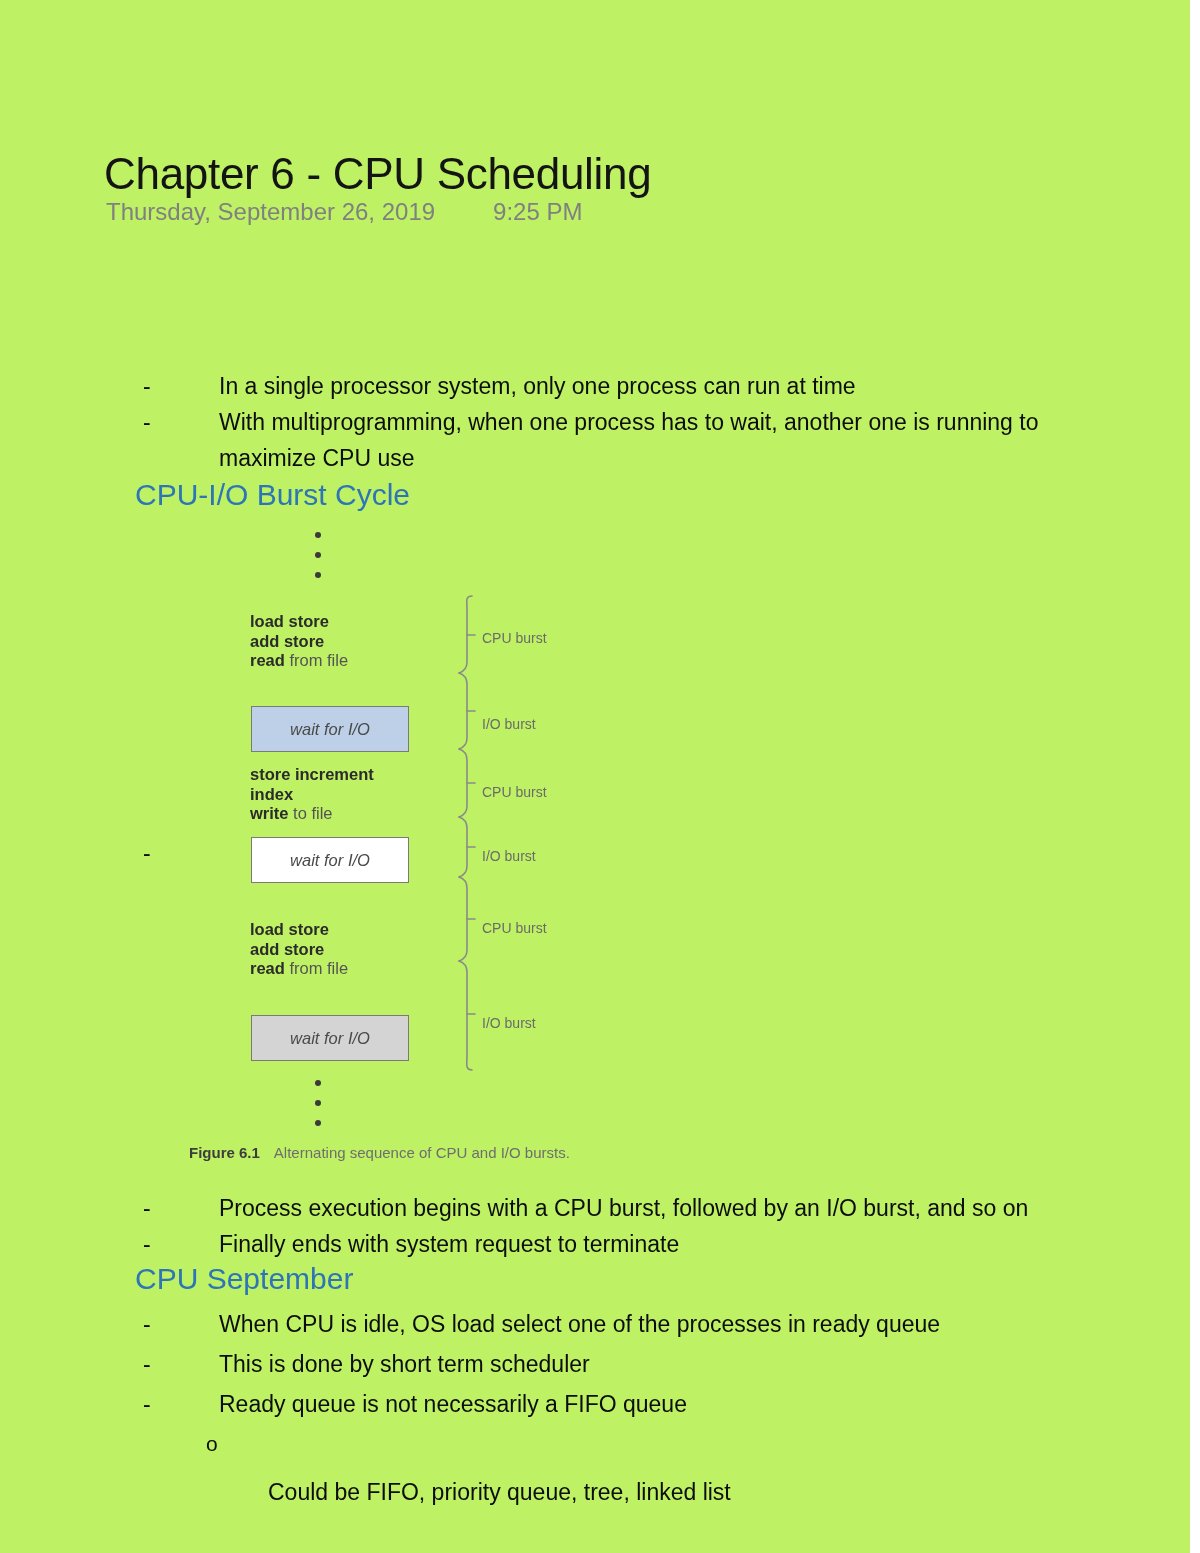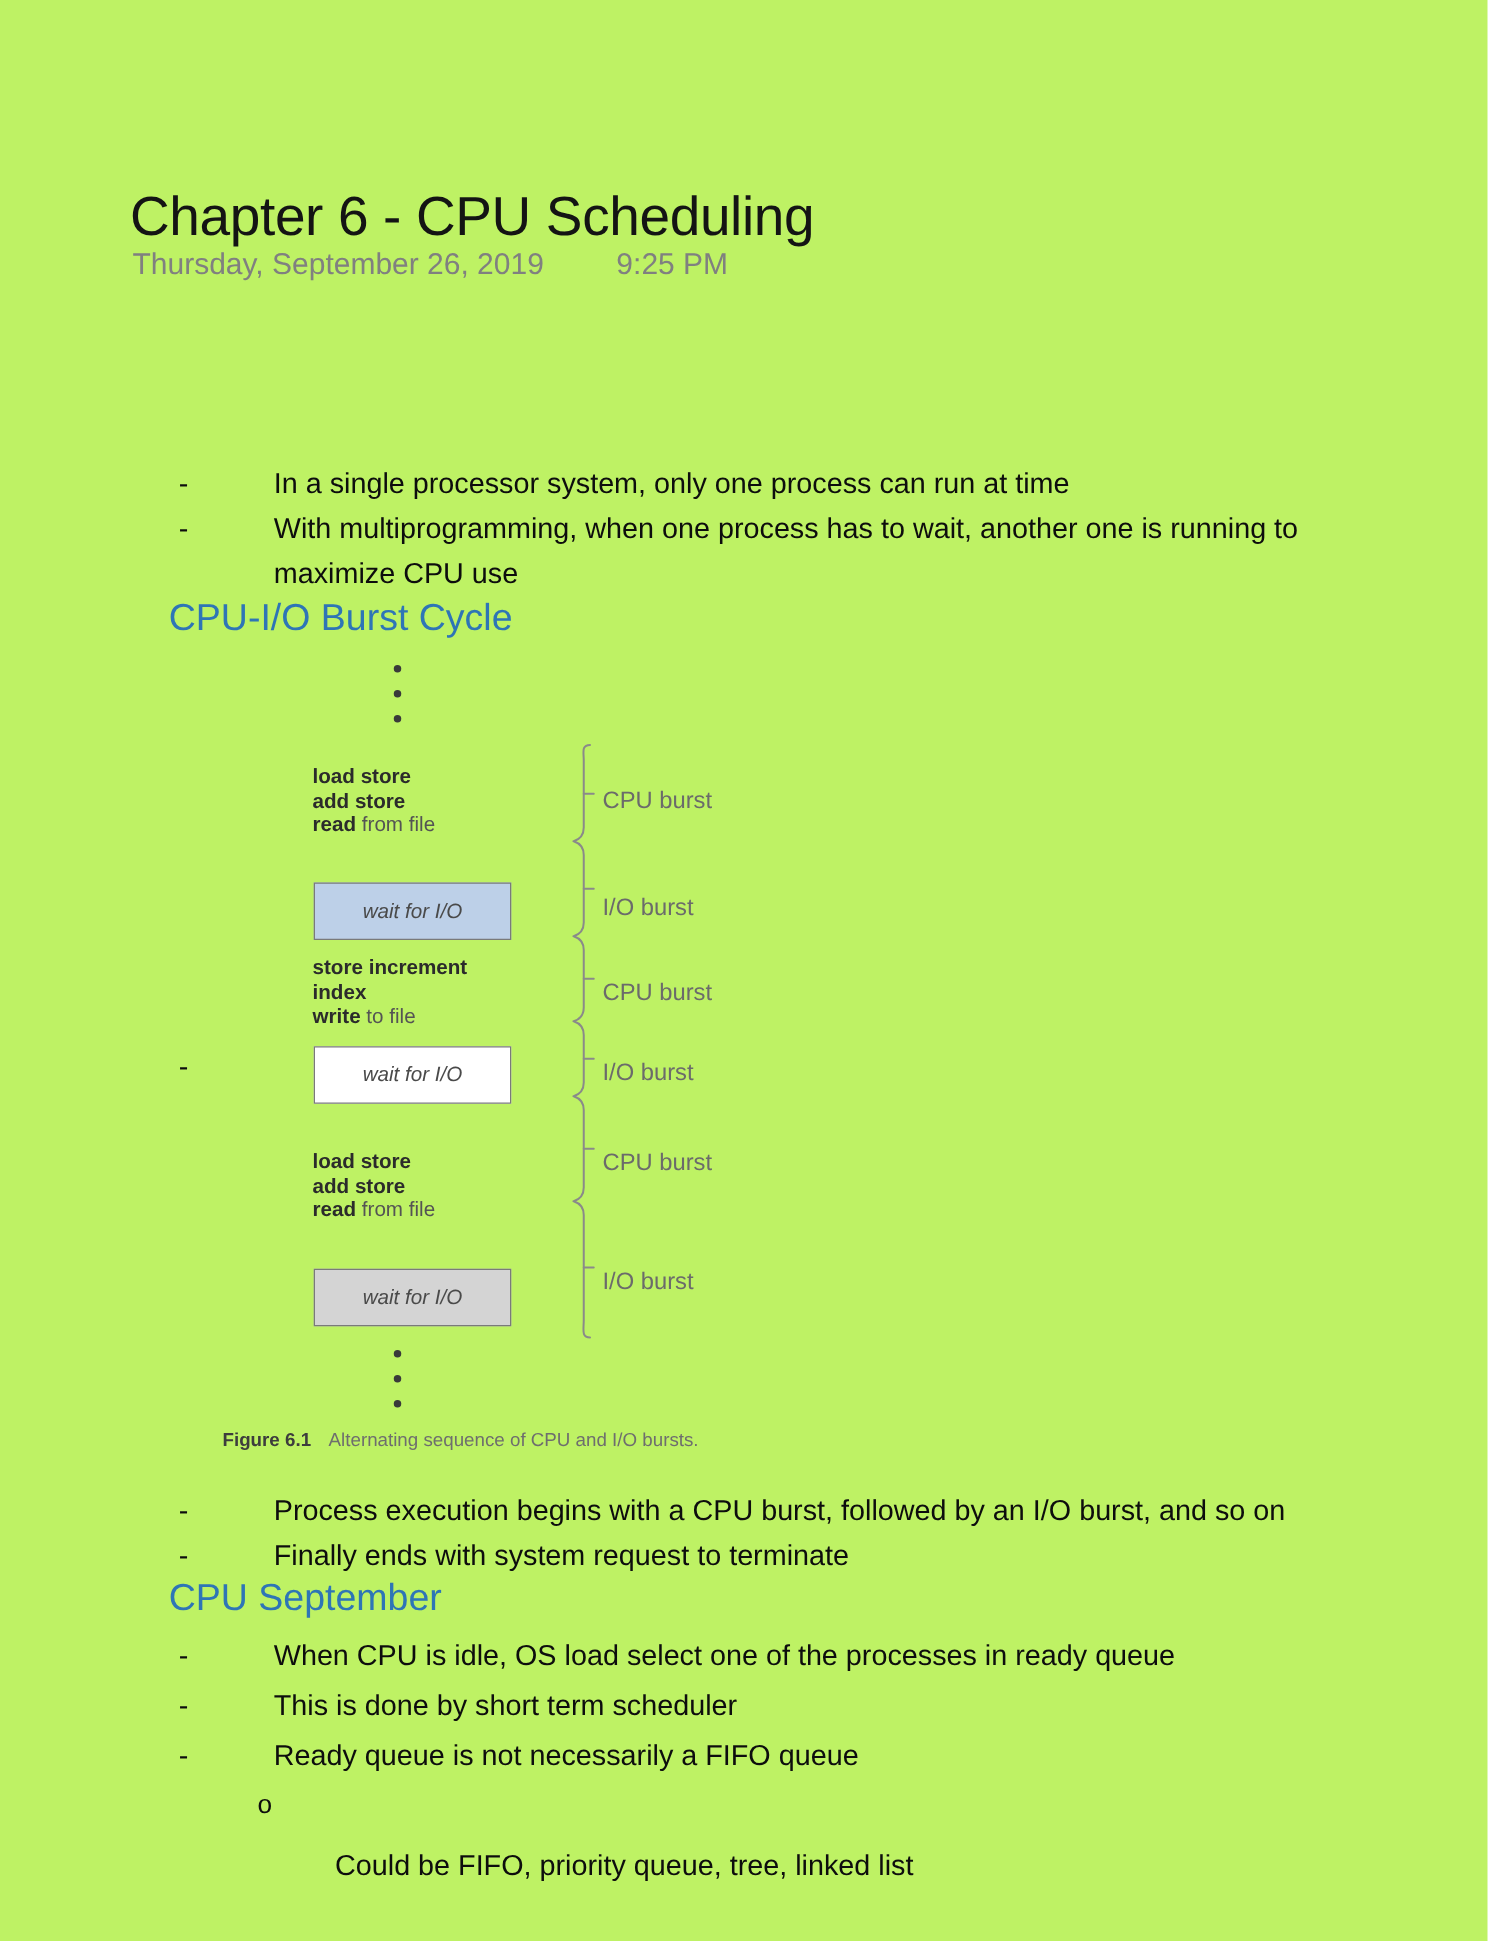--- a/index.html
+++ b/index.html
@@ -153,35 +153,36 @@
   .burst-axis {
     position: absolute;
     left: 228px;
     top: 74px;
     width: 30px;
     height: 478px;
   }
   .burst-label {
     position: absolute;
     left: 252px;
-    font-size: 19px;
+    font-size: 14px;
     color: #6b6b6b;
     white-space: nowrap;
   }
   .fig-caption {
     position: absolute;
     left: -52px;
     top: 624px;
     font-size: 15px;
     color: #6e6e6e;
     white-space: nowrap;
   }
   .fig-caption b {
     color: #3d3d3d;
     font-weight: 700;
+    margin-left: 11px;
   }
   .fig-caption .cap-text {
     margin-left: 14px;
   }
 </style>
 </head>
 <body>
 
 <div class="page">
 

